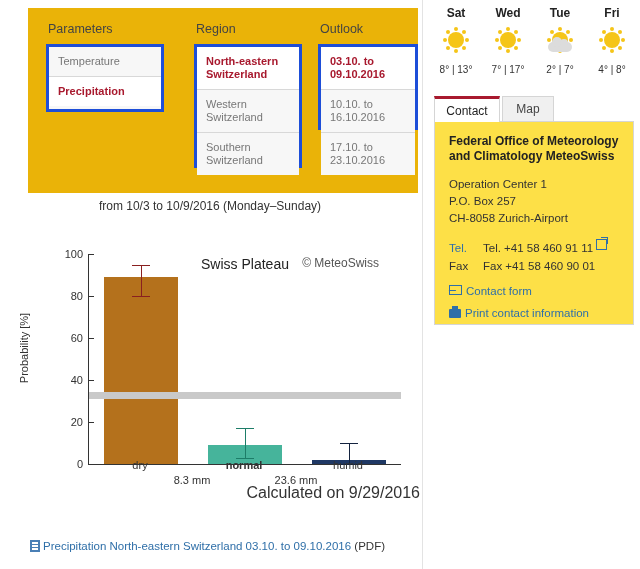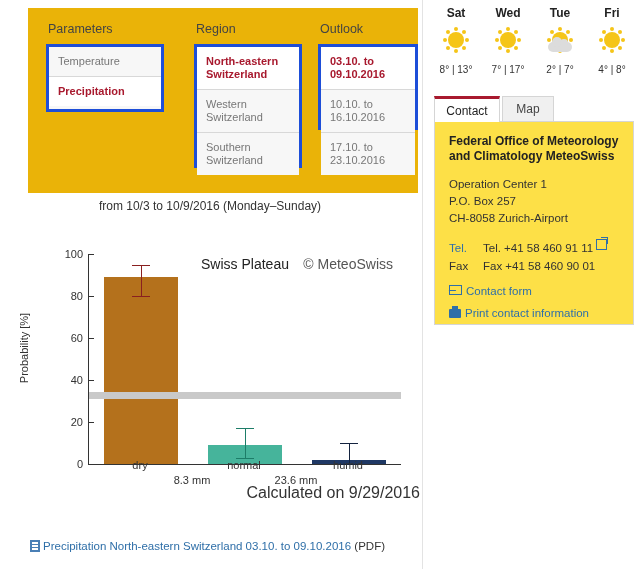--- a/index.html
+++ b/index.html
@@ -149,22 +149,22 @@
     top: 2px;
     left: 0;
     width: 100%;
     text-align: center;
     font-size: 14px;
     color: #222;
   }
   #meteoswiss-credit {
     position: absolute;
     top: 2px;
-    right: 8px;
-    font-size: 14px;
+    right: 22px;
+    font-size: 12px;
     color: #555;
   }
   .bar {
     position: absolute;
     bottom: 0;
   }
   .bar-dry { background: #b4711c; }
   .bar-normal { background: #46b49b; }
   .bar-humid { background: #1f3864; }
   .errorbar {
@@ -530,21 +530,21 @@
             <div class="errorbar-cap errorbar-teal" style="left: 147px; top: 203.7px; width: 18px;"></div>
             <div class="bar bar-humid" style="left: 223px; width: 74px; height: 4.2px;"></div>
             <div class="errorbar errorbar-navy" style="left: 260px; top: 189px; height: 21px;"></div>
             <div class="errorbar-cap errorbar-navy" style="left: 251px; top: 189px; width: 18px;"></div>
             <div class="errorbar-cap errorbar-navy" style="left: 251px; top: 210px; width: 18px;"></div>
           </div>
         <div id="climate-line" style="top: 137.7px;"></div>
       </div>
       <div id="x-labels">
           <div class="x-label" style="left: 140px;">dry</div>
-          <div class="x-label" style="left: 244px;">normal</div>
+          <div class="x-label" style="left: 244px; font-weight: bold;">normal</div>
           <div class="x-label" style="left: 348px;">humid</div>
           <div class="x-annot" style="left: 192px;">8.3 mm</div>
           <div class="x-annot" style="left: 296px;">23.6 mm</div>
         </div>
     </div>
 
     <div id="calc-note">Calculated on 9/29/2016</div>
   </div>
 
   <div id="pdf-row">

